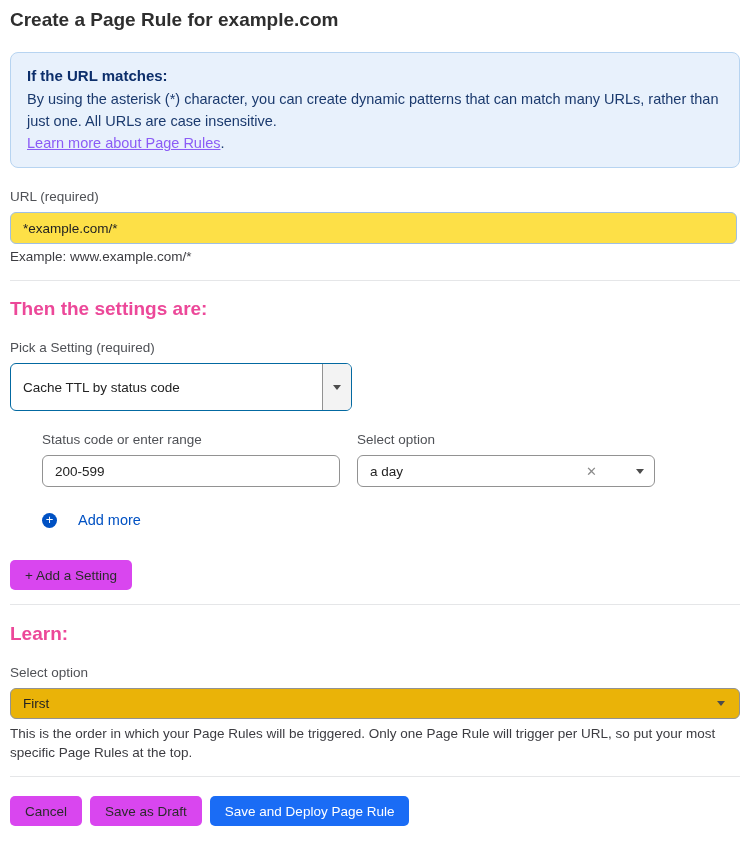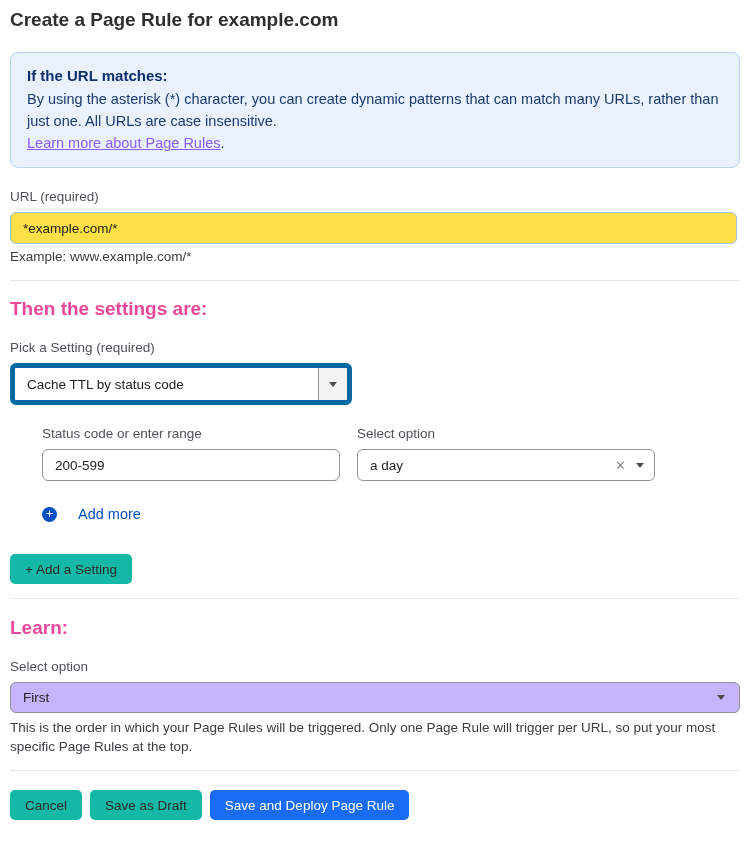--- a/index.html
+++ b/index.html
@@ -96,22 +96,22 @@
     line-height: 18px;
   }
   .settings-heading { margin-top: 19px; }
   .order-heading { margin-top: 20px; }
 
   .picker-label { margin-top: 22px; }
 
   
   .select-composite {
     width: 342px;
-    height: 42px;
-    border: 5px solid #0369a1;
+    height: 48px;
+    border: 1px solid #0369a1;
     border-radius: 6px;
     background: #ffffff;
     display: flex;
     align-items: stretch;
     cursor: pointer;
     overflow: hidden;
   }
   .select-composite .select-value {
     flex: 1;
     display: flex;
@@ -165,20 +165,21 @@
   .combo {
     width: 298px;
     height: 32px;
     background: #ffffff;
     border: 1px solid #929292;
     border-radius: 6px;
     display: flex;
     align-items: center;
     padding: 0 10px 0 12px;
     cursor: pointer;
+    gap: 29px;
   }
   .combo .combo-value { flex: 1; font-size: 13.5px; color: #232323; }
   .combo .clear-x {
     color: #8a8a8a;
     font-size: 13px;
     padding: 0 10px 0 4px;
     cursor: pointer;
     line-height: 1;
   }
 
@@ -210,29 +211,29 @@
     align-items: center;
     justify-content: center;
     height: 30px;
     border: none;
     border-radius: 5px;
     font-family: "Liberation Sans", sans-serif;
     font-size: 13.5px;
     cursor: pointer;
     padding: 0 15px;
   }
-  .btn-gray { background: #14b8a6; color: #2b2b2b; }
+  .btn-gray { background: #d946ef; color: #2b2b2b; }
   .btn-blue { background: #1a6cf5; color: #ffffff; }
   .add-setting-btn { margin-top: 32px; }
 
   
   .order-select {
     width: 730px;
     height: 31px;
-    background: #c4b5fd;
+    background: #eab308;
     border: 1px solid #929292;
     border-radius: 6px;
     display: flex;
     align-items: center;
     padding: 0 14px 0 12px;
     margin-top: 7px;
     cursor: pointer;
   }
   .order-select .combo-value { flex: 1; font-size: 13.5px; color: #232323; }
   .order-helper {

